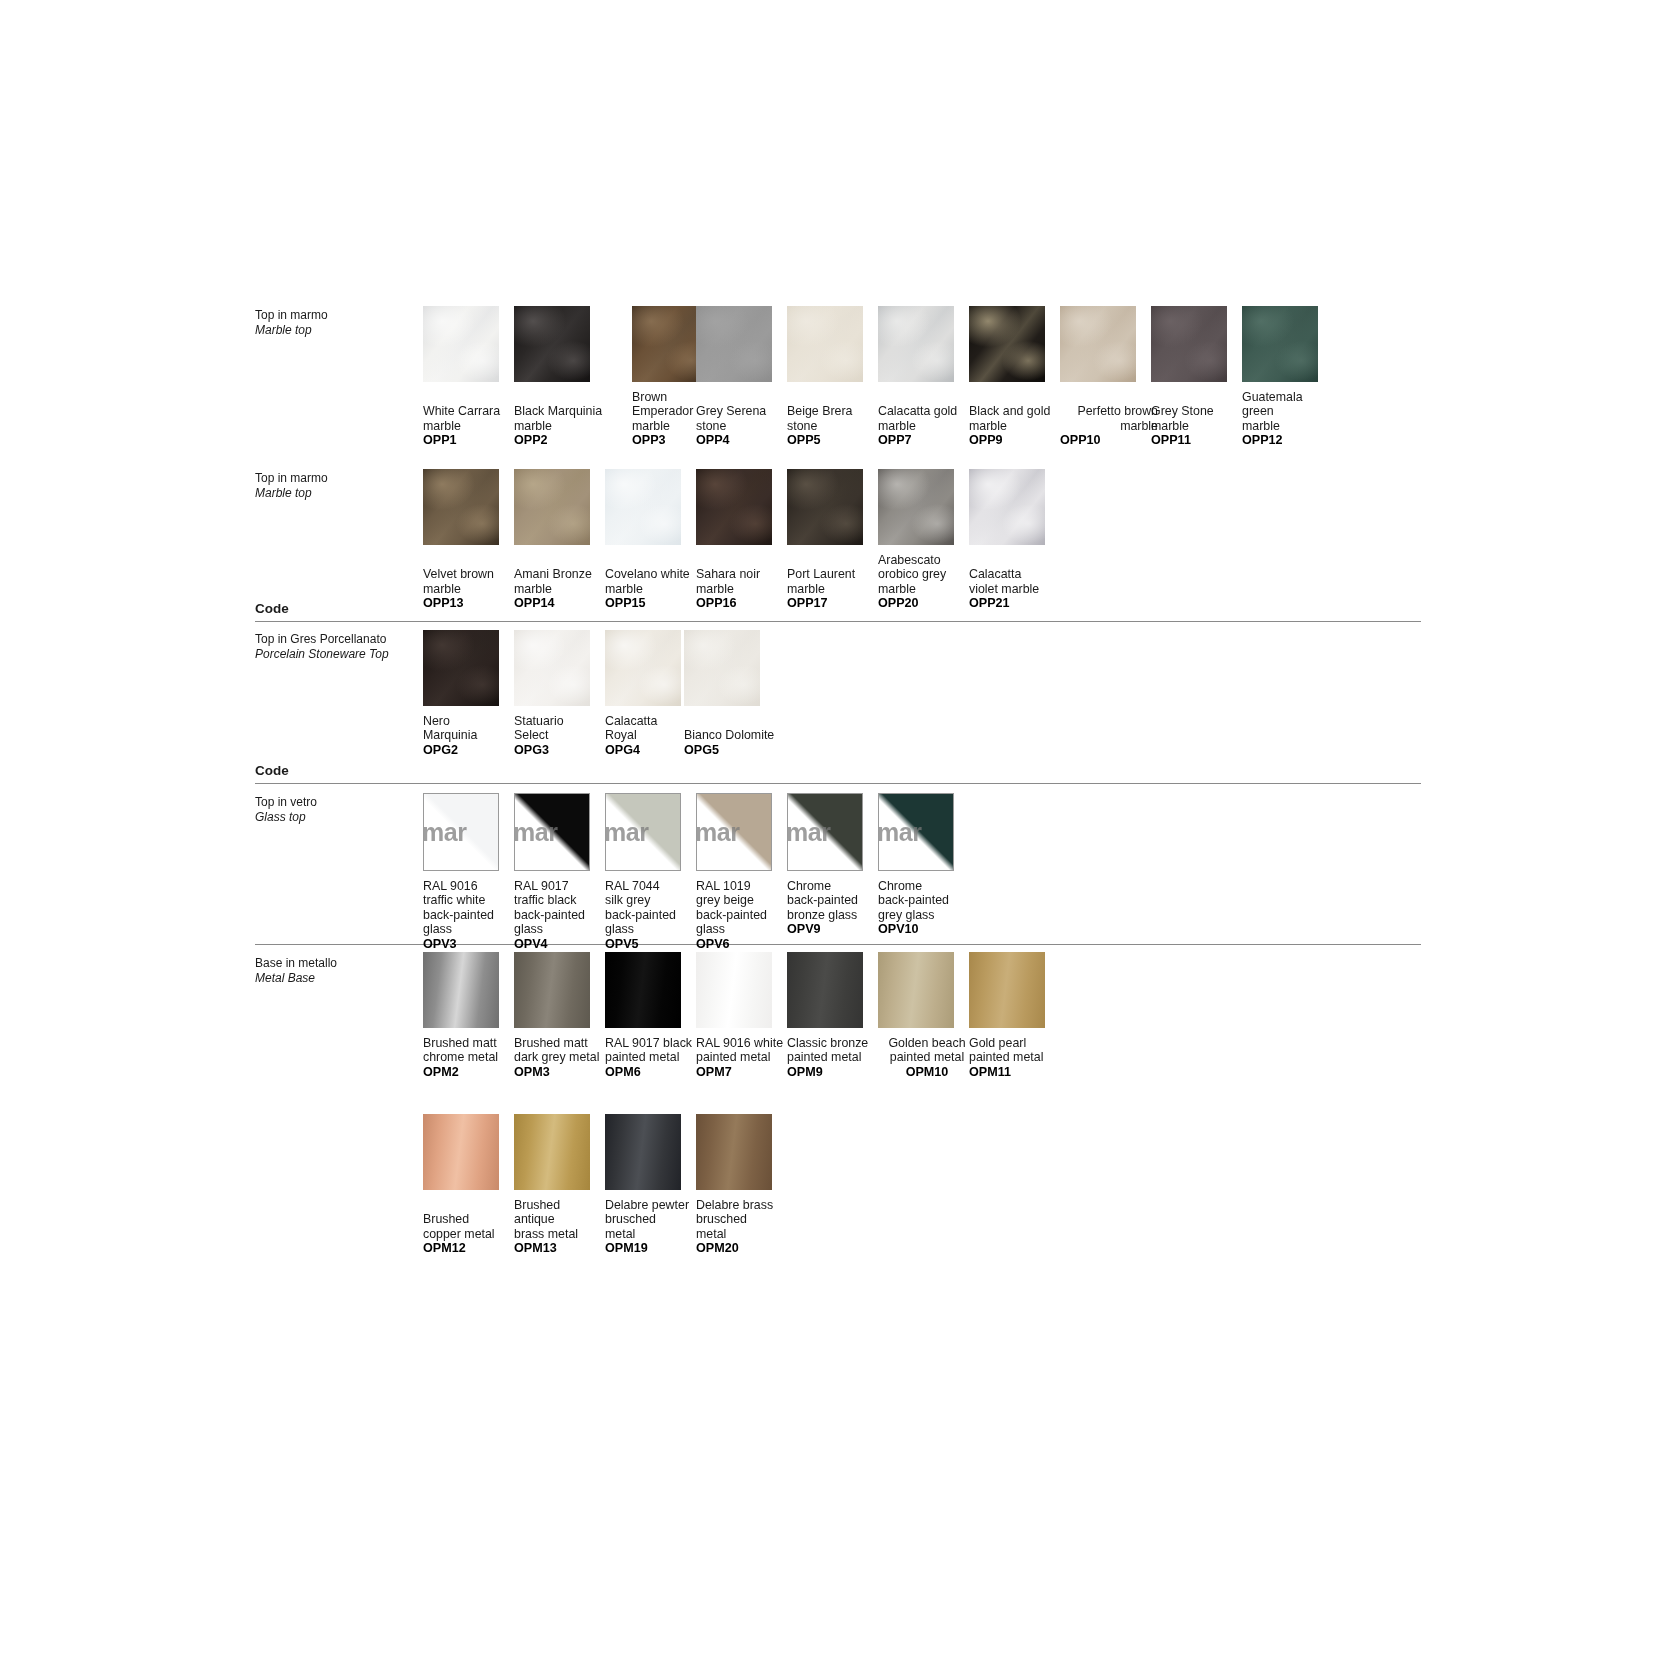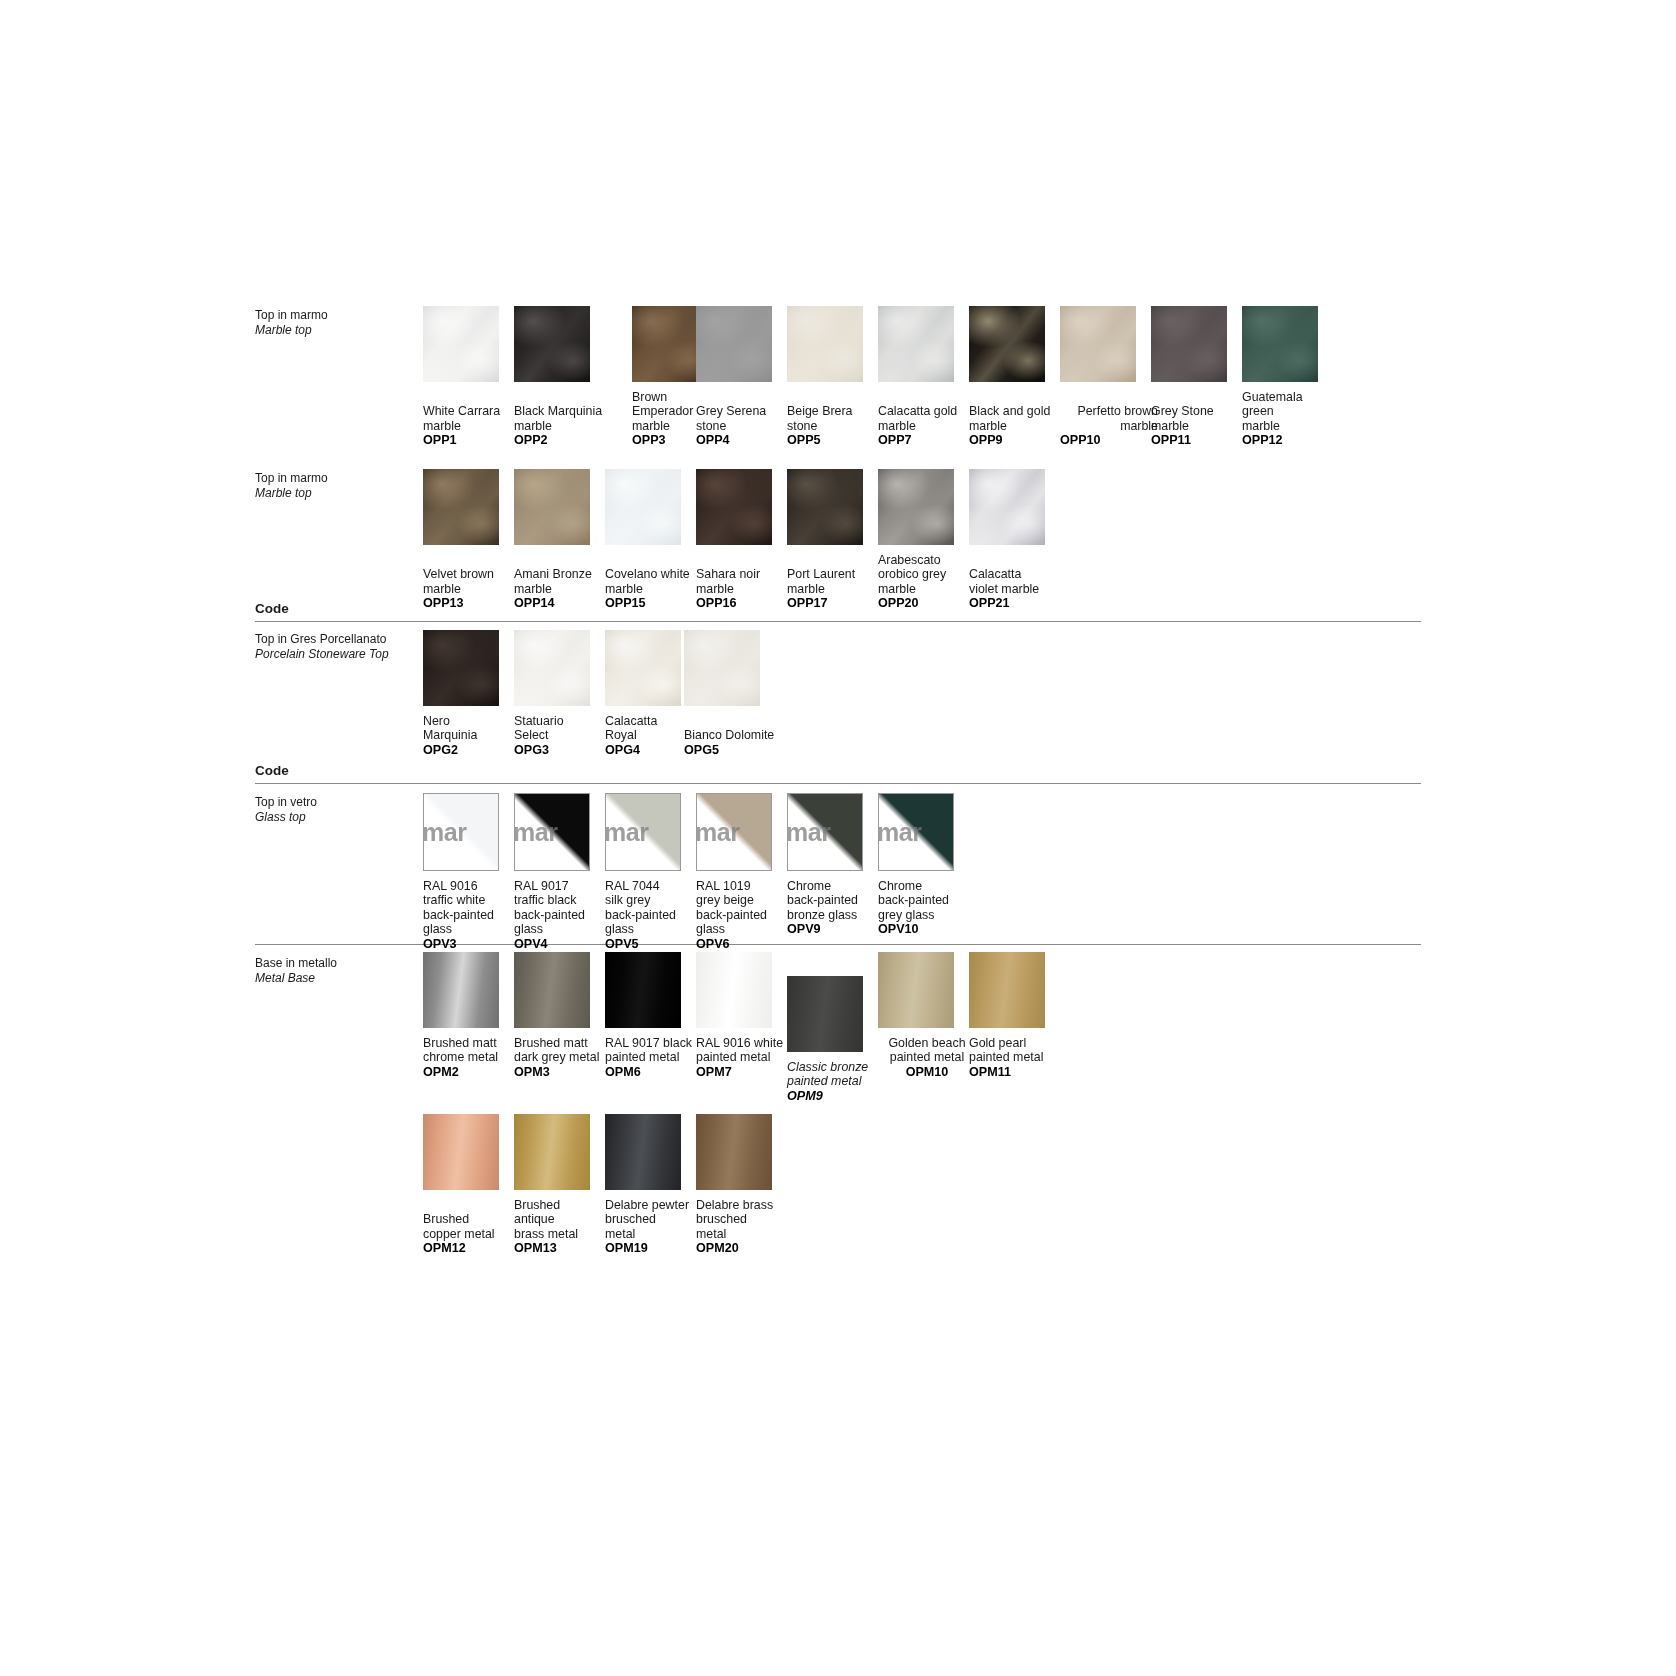--- a/index.html
+++ b/index.html
@@ -404,21 +404,21 @@
         </div>
       </div>
       <div class="cell" style="left: 696px; top: 952px;">
         <div class="sw" style="background: linear-gradient(97deg, rgb(239, 238, 237) 0%, rgb(246, 246, 245) 22%, rgb(255, 255, 255) 48%, rgb(246, 246, 245) 74%, rgb(239, 238, 237) 100%);"></div>
         <div style="margin-top: 8px;">
           <div class="cap" style="margin-top: 0px;">RAL 9016 white
 painted metal</div>
           <div class="code">OPM7</div>
         </div>
       </div>
-      <div class="cell" style="left: 787px; top: 976px; font-style: italic;">
+      <div class="cell" style="left: 787px; top: 952px;">
         <div class="sw" style="background: linear-gradient(97deg, rgb(52, 52, 51) 0%, rgb(62, 62, 60) 22%, rgb(75, 75, 73) 48%, rgb(62, 62, 60) 74%, rgb(52, 52, 51) 100%);"></div>
         <div style="margin-top: 8px;">
           <div class="cap" style="margin-top: 0px;">Classic bronze
 painted metal</div>
           <div class="code">OPM9</div>
         </div>
       </div>
       <div class="cell" style="left: 878px; top: 952px;">
         <div class="sw" style="background: linear-gradient(97deg, rgb(171, 156, 120) 0%, rgb(189, 174, 140) 22%, rgb(205, 194, 164) 48%, rgb(189, 174, 140) 74%, rgb(171, 156, 120) 100%);"></div>
         <div style="margin-top: 8px; text-align: center;">

